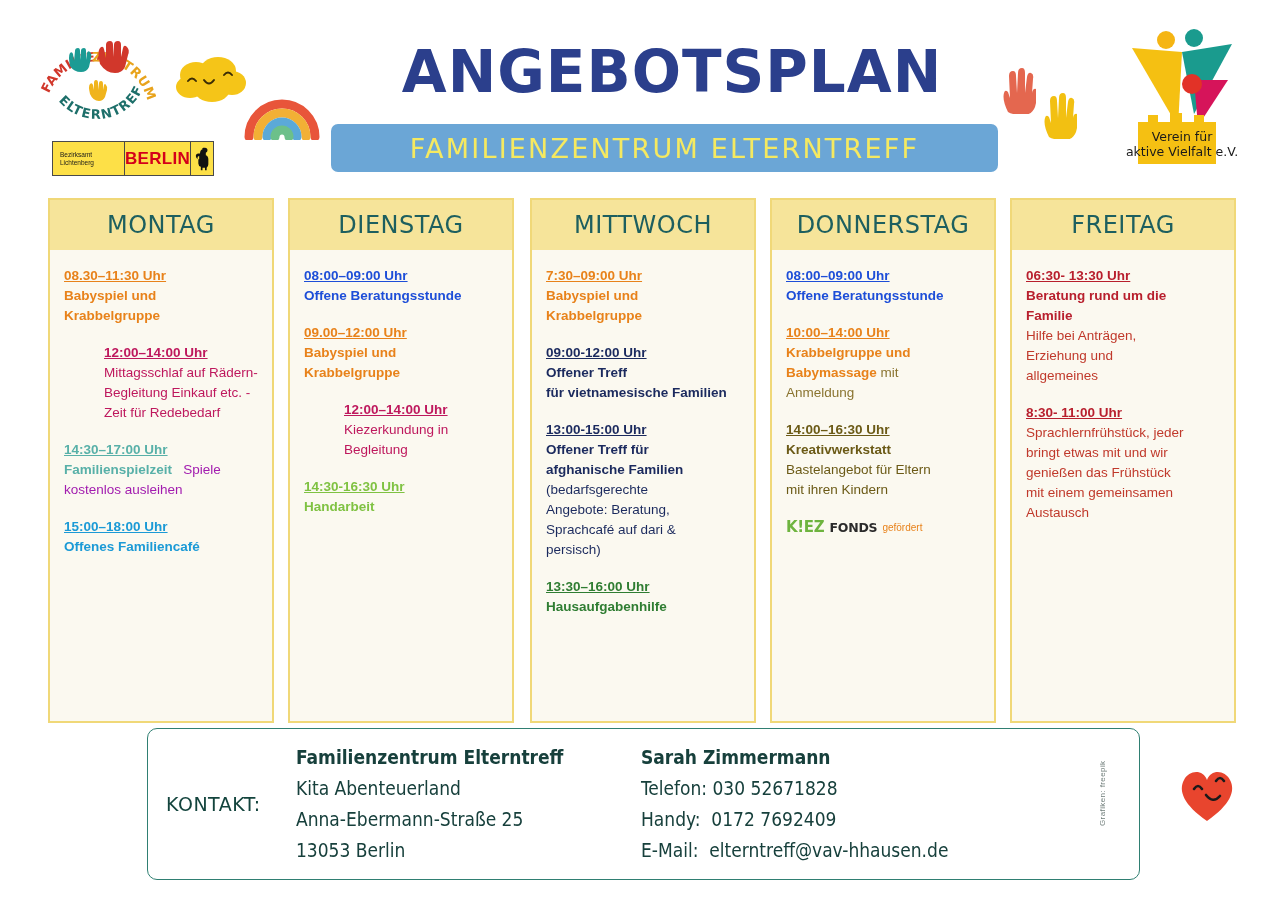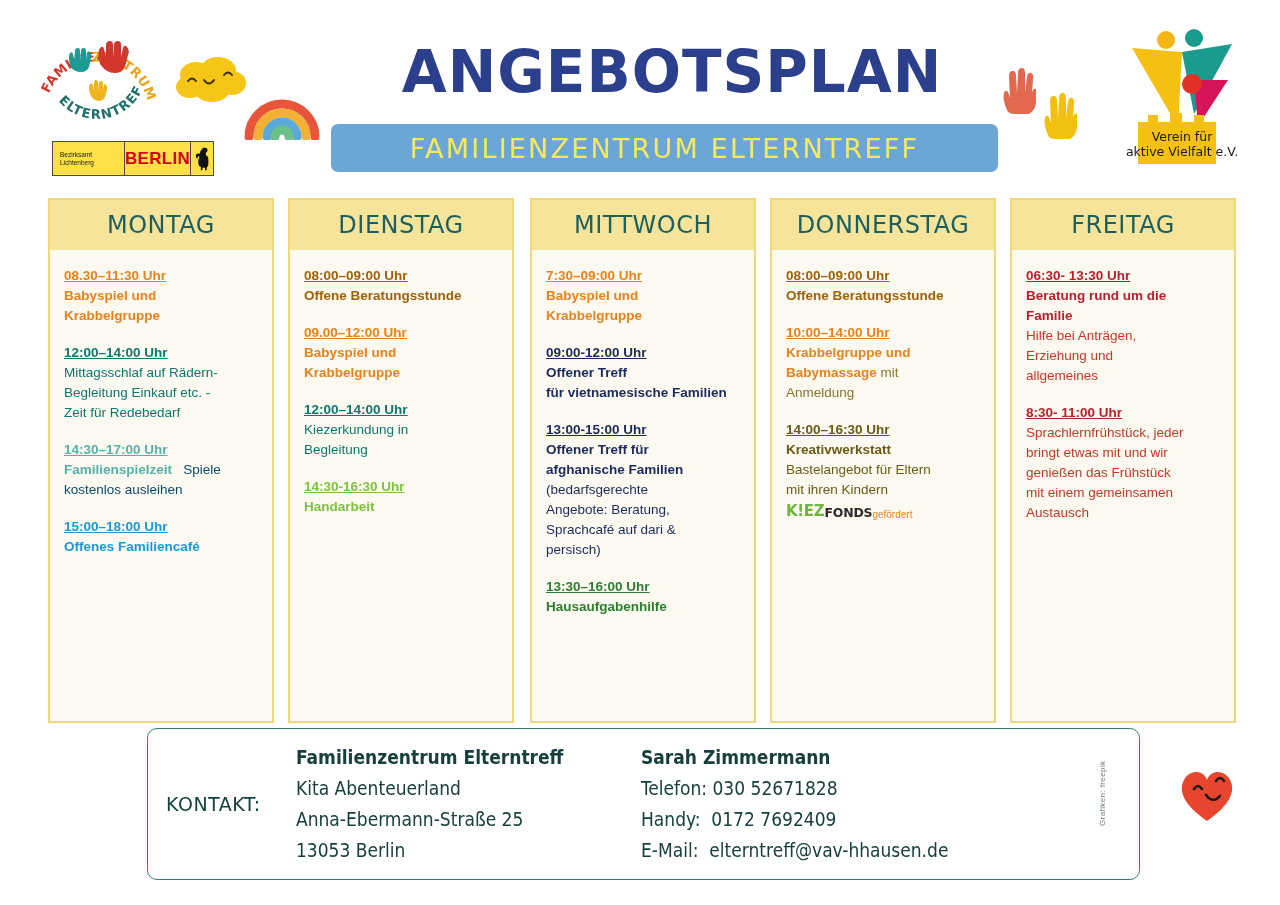--- a/index.html
+++ b/index.html
@@ -93,34 +93,34 @@
     font-size: 13.5px; font-weight: bold;
     text-decoration: underline; display: block; line-height: 19px;
     margin-bottom: 1px;
   }
   .entry .etitle { font-size: 13.5px; font-weight: bold; display: block; line-height: 20px; }
   .entry .edesc  { font-size: 13.5px; font-weight: normal; display: block; line-height: 20px; }
   .entry .einline { font-size: 13.5px; font-weight: normal; }
 
   
   .c-orange { color: #e8821a; }
-  .c-red    { color: #0f766e; }
+  .c-red    { color: #be185d; margin-left: 40px; }
   .c-teal   { color: #58b0a8; }
-  .c-grey   { color: #0c4a6e; }
+  .c-grey   { color: #a21caf; }
   .c-blue   { color: #1b9ad6; }
-  .c-green  { color: #a16207; }
+  .c-green  { color: #1d4ed8; }
   .c-lgreen { color: #7fc242; }
   .c-navy   { color: #1b2a5e; }
   .c-dgreen { color: #2f7d32; }
   .c-brown  { color: #6b5a16; }
   .c-tanned { color: #8a7430; }
   .c-crimson{ color: #b81f2d; }
   .c-cred   { color: #c0392b; }
 
-  .kiez { margin-top: 2px; display: flex; align-items: flex-end; }
+  .kiez { margin-top: 18px; display: flex; align-items: center; gap: 5px; }
   .kiez .k1 { font-family: "DejaVu Sans", sans-serif; font-size: 15px; font-weight: bold; color: #6eb43f; letter-spacing:-.3px;}
   .kiez .k2 { font-family: "DejaVu Sans", sans-serif; font-size: 12.5px; font-weight: bold; color: #2b2b2b; letter-spacing:-.2px;}
   .kiez .k3 { font-size: 10px; color: #e8821a; }
 
   
   #contact {
     position: absolute; left: 147px; top: 728px; width: 993px; height: 152px;
     border: 1.5px solid #2f7f72; border-radius: 10px; background: #fff;
     display: flex; align-items: center;
   }

